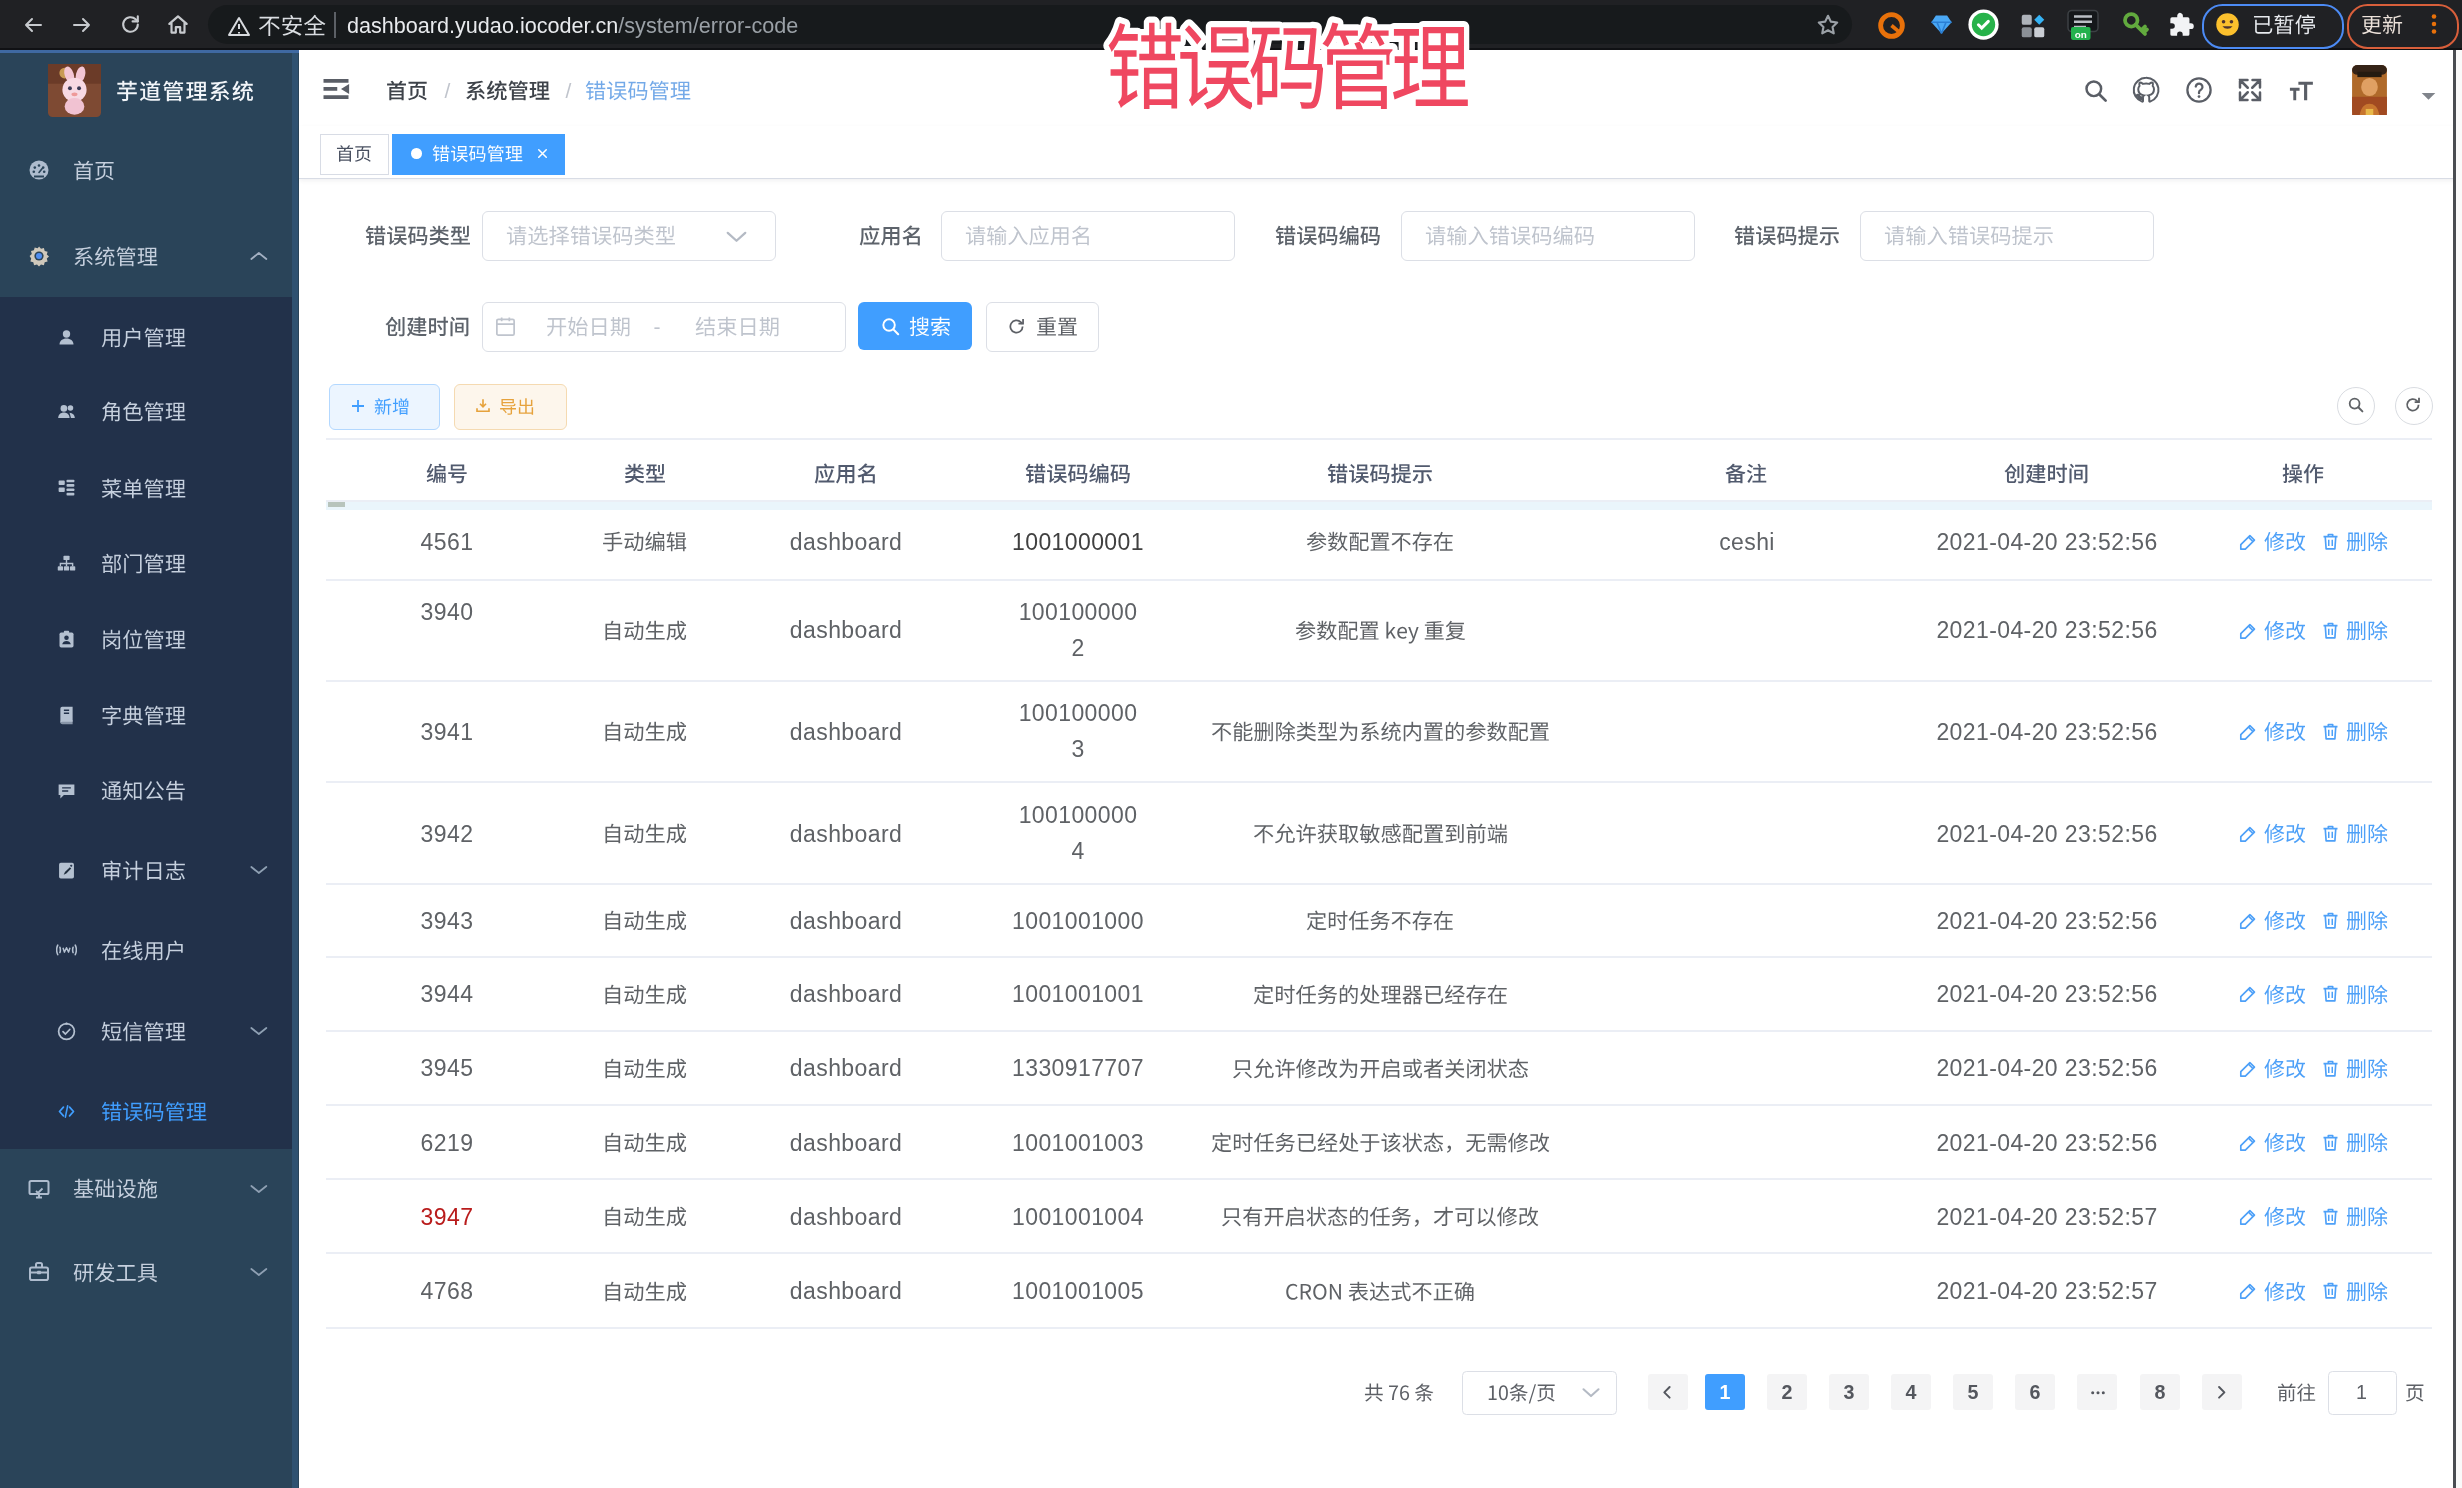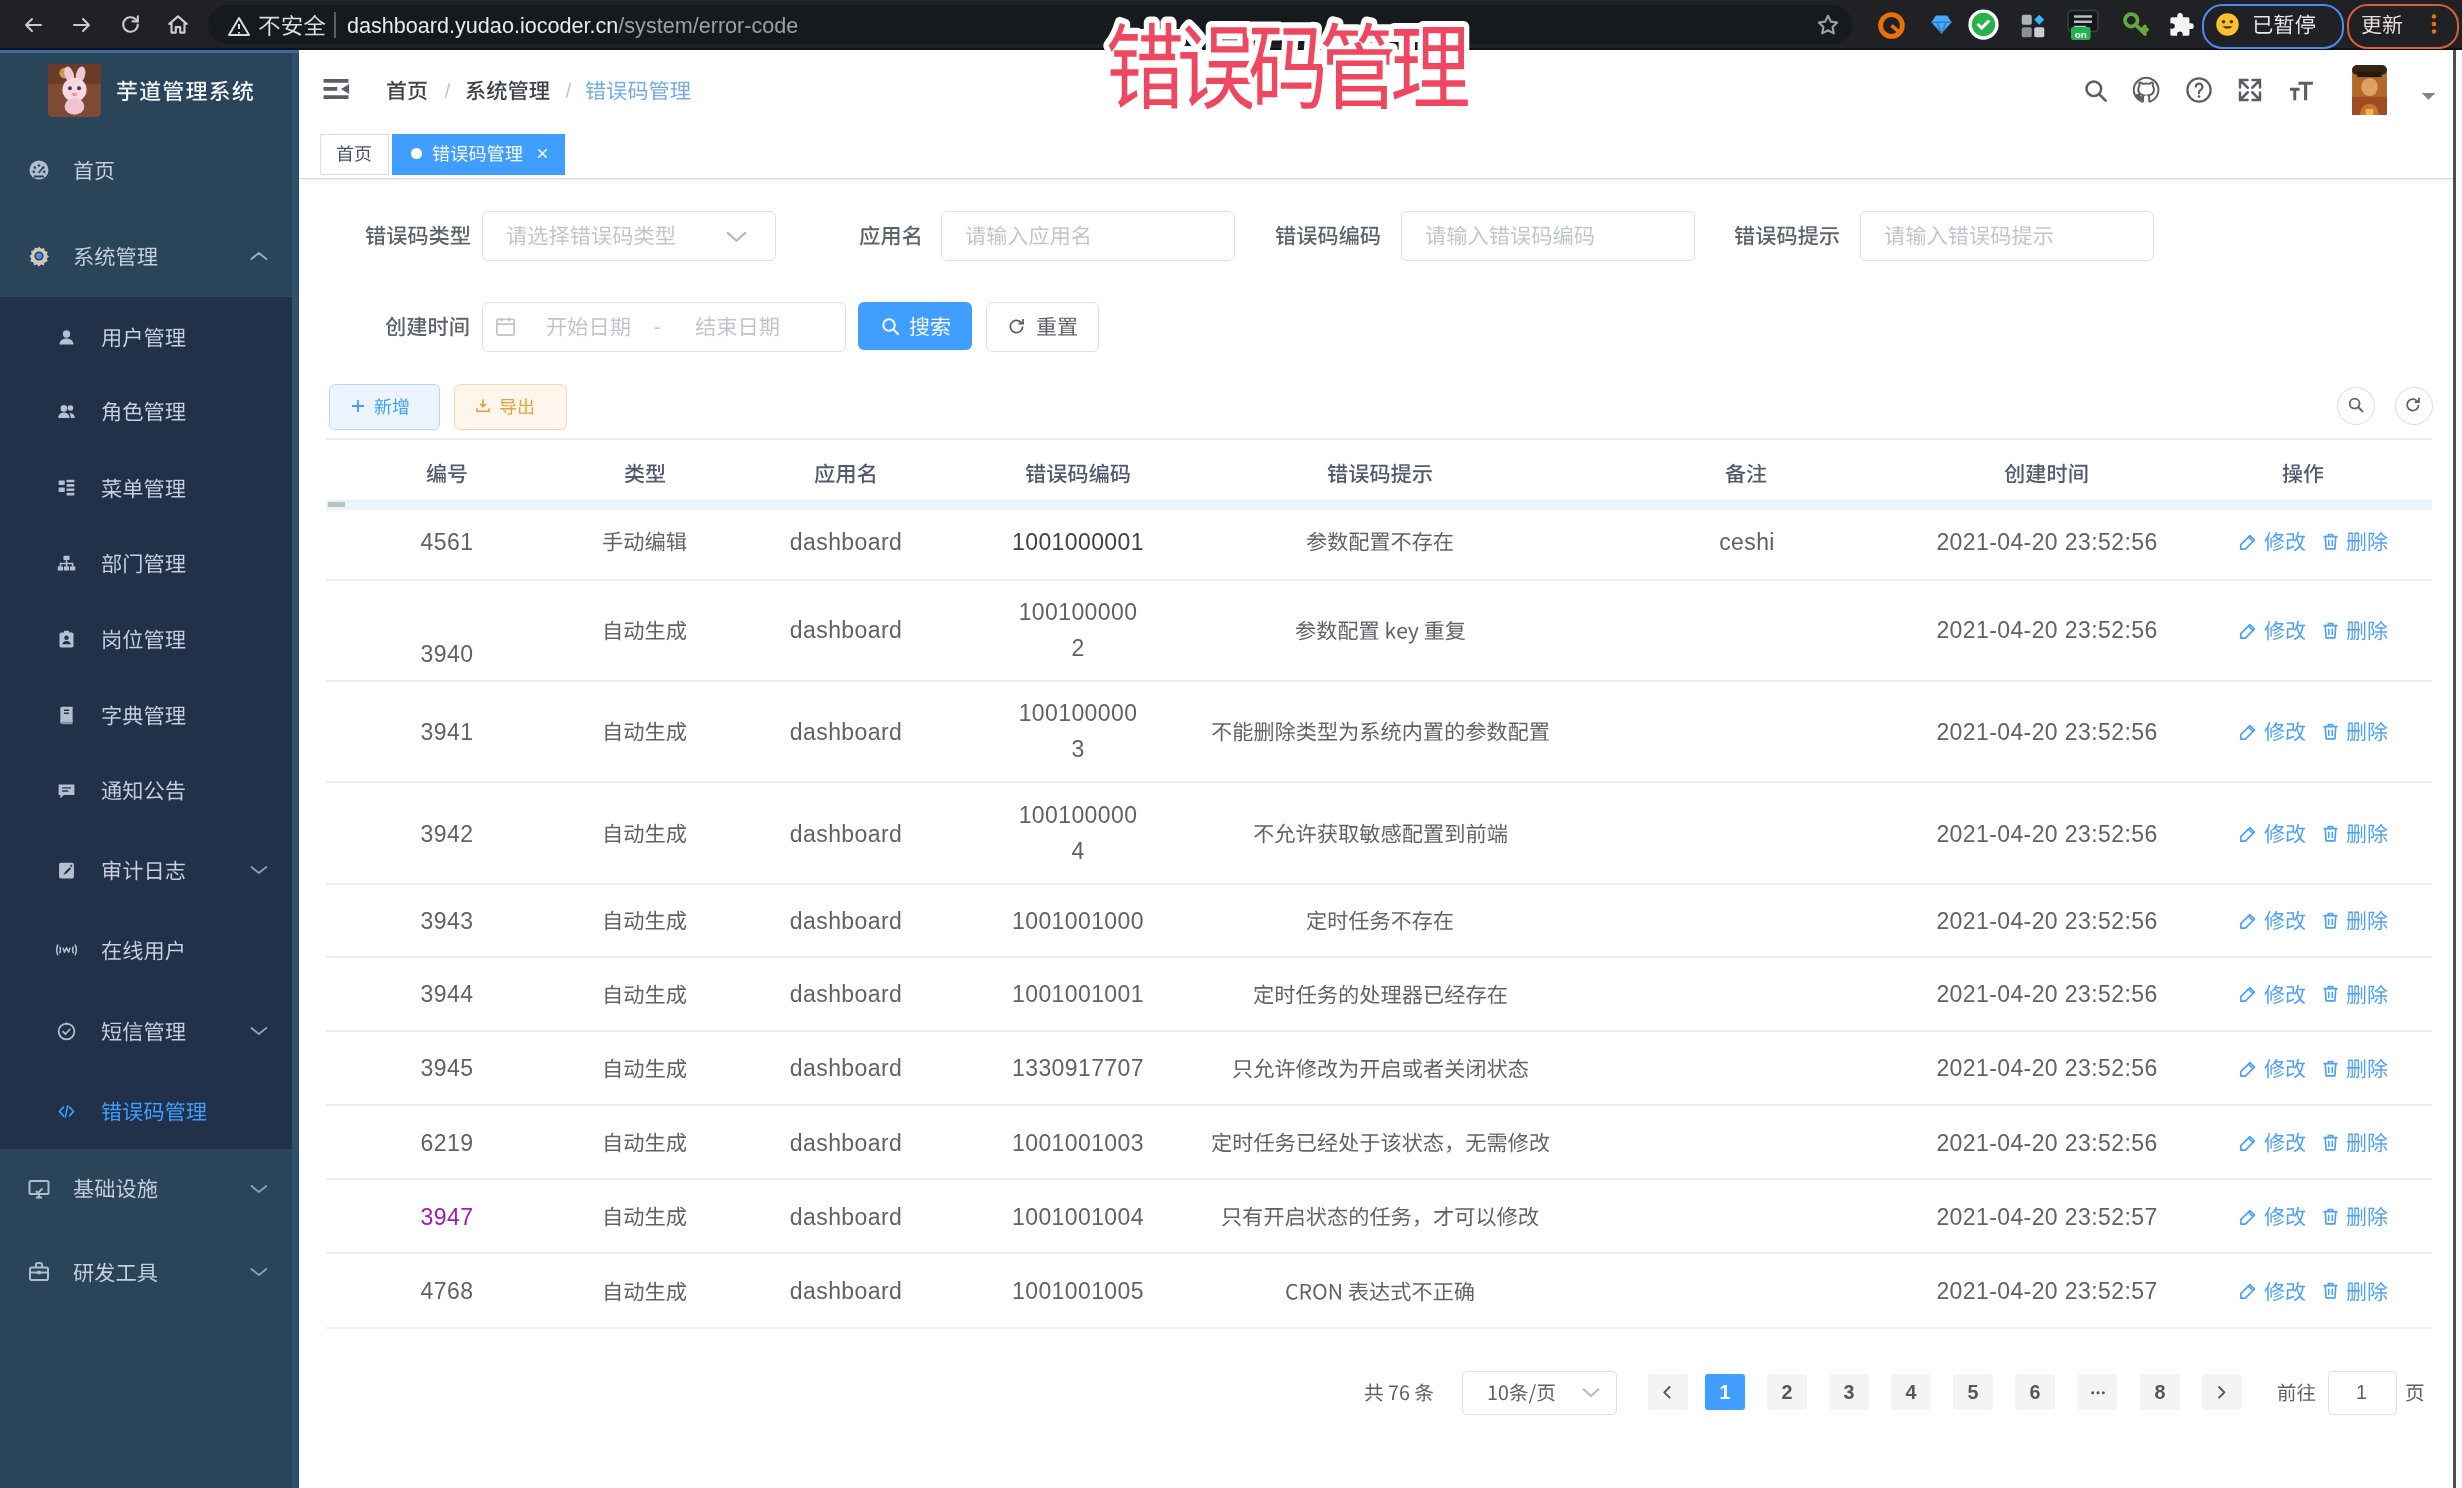--- a/index.html
+++ b/index.html
@@ -691,21 +691,21 @@
     <path d="M4 6.5h16M9.5 6V4h5v2M6 6.5l1 14h10l1-14" stroke="#4da0f8" stroke-width="1.9" fill="none" stroke-linejoin="round"></path>
     <path d="M10 10v7M14 10v7" stroke="#4da0f8" stroke-width="1.7"></path>
   </svg>
 <div class="a" style="left:2346px;top:527px;"><svg width="42" height="29" viewBox="0 0 56.0 38.1" style="overflow:visible">
       <g fill="#4da0f8" transform="translate(0.0,29.68) scale(0.028000,-0.028000)">
         <use href="#q111" x="0"></use>
         <use href="#q112" x="1000"></use>
       </g>
     </svg></div>
 <div class="a" style="left:326px;top:680px;width:2106px;height:1.5px;background:#ebeef5"></div>
-<div class="a" style="left:326px;top:638px;width:242px;height:32px;font:normal 23px 'Liberation Sans',sans-serif;color:#5f6266;text-align:center;line-height:32px;letter-spacing:0.4px;white-space:nowrap">3940</div>
+<div class="a" style="left:326px;top:596px;width:242px;height:32px;font:normal 23px 'Liberation Sans',sans-serif;color:#5f6266;text-align:center;line-height:32px;letter-spacing:0.4px;white-space:nowrap">3940</div>
 <div class="a" style="left:602px;top:616px;"><svg width="85" height="29" viewBox="0 0 112.0 38.1" style="overflow:visible">
       <g fill="#5f6266" transform="translate(0.0,29.68) scale(0.028000,-0.028000)">
         <use href="#q113" x="0"></use>
         <use href="#q103" x="1000"></use>
         <use href="#q114" x="2000"></use>
         <use href="#q115" x="3000"></use>
       </g>
     </svg></div>
 <div class="a" style="left:721px;top:614px;width:250px;height:32px;font:normal 23px 'Liberation Sans',sans-serif;color:#5f6266;text-align:center;line-height:32px;letter-spacing:0.4px;white-space:nowrap">dashboard</div>
 <div class="a" style="left:971px;top:596px;width:214px;height:32px;font:normal 23px 'Liberation Sans',sans-serif;color:#5f6266;text-align:center;line-height:32px;letter-spacing:0.4px;white-space:nowrap">100100000</div>
@@ -1039,21 +1039,21 @@
     <path d="M4 6.5h16M9.5 6V4h5v2M6 6.5l1 14h10l1-14" stroke="#4da0f8" stroke-width="1.9" fill="none" stroke-linejoin="round"></path>
     <path d="M10 10v7M14 10v7" stroke="#4da0f8" stroke-width="1.7"></path>
   </svg>
 <div class="a" style="left:2346px;top:1128px;"><svg width="42" height="29" viewBox="0 0 56.0 38.1" style="overflow:visible">
       <g fill="#4da0f8" transform="translate(0.0,29.68) scale(0.028000,-0.028000)">
         <use href="#q111" x="0"></use>
         <use href="#q112" x="1000"></use>
       </g>
     </svg></div>
 <div class="a" style="left:326px;top:1252px;width:2106px;height:1.5px;background:#ebeef5"></div>
-<div class="a" style="left:326px;top:1201px;width:242px;height:32px;font:normal 23px 'Liberation Sans',sans-serif;color:#a21caf;text-align:center;line-height:32px;letter-spacing:0.4px;white-space:nowrap">3947</div>
+<div class="a" style="left:326px;top:1201px;width:242px;height:32px;font:normal 23px 'Liberation Sans',sans-serif;color:#b91c1c;text-align:center;line-height:32px;letter-spacing:0.4px;white-space:nowrap">3947</div>
 <div class="a" style="left:602px;top:1202px;"><svg width="85" height="29" viewBox="0 0 112.0 38.1" style="overflow:visible">
       <g fill="#5f6266" transform="translate(0.0,29.68) scale(0.028000,-0.028000)">
         <use href="#q113" x="0"></use>
         <use href="#q103" x="1000"></use>
         <use href="#q114" x="2000"></use>
         <use href="#q115" x="3000"></use>
       </g>
     </svg></div>
 <div class="a" style="left:721px;top:1201px;width:250px;height:32px;font:normal 23px 'Liberation Sans',sans-serif;color:#5f6266;text-align:center;line-height:32px;letter-spacing:0.4px;white-space:nowrap">dashboard</div>
 <div class="a" style="left:971px;top:1201px;width:214px;height:32px;font:normal 23px 'Liberation Sans',sans-serif;color:#5f6266;text-align:center;line-height:32px;letter-spacing:0.4px;white-space:nowrap">1001001004</div>

